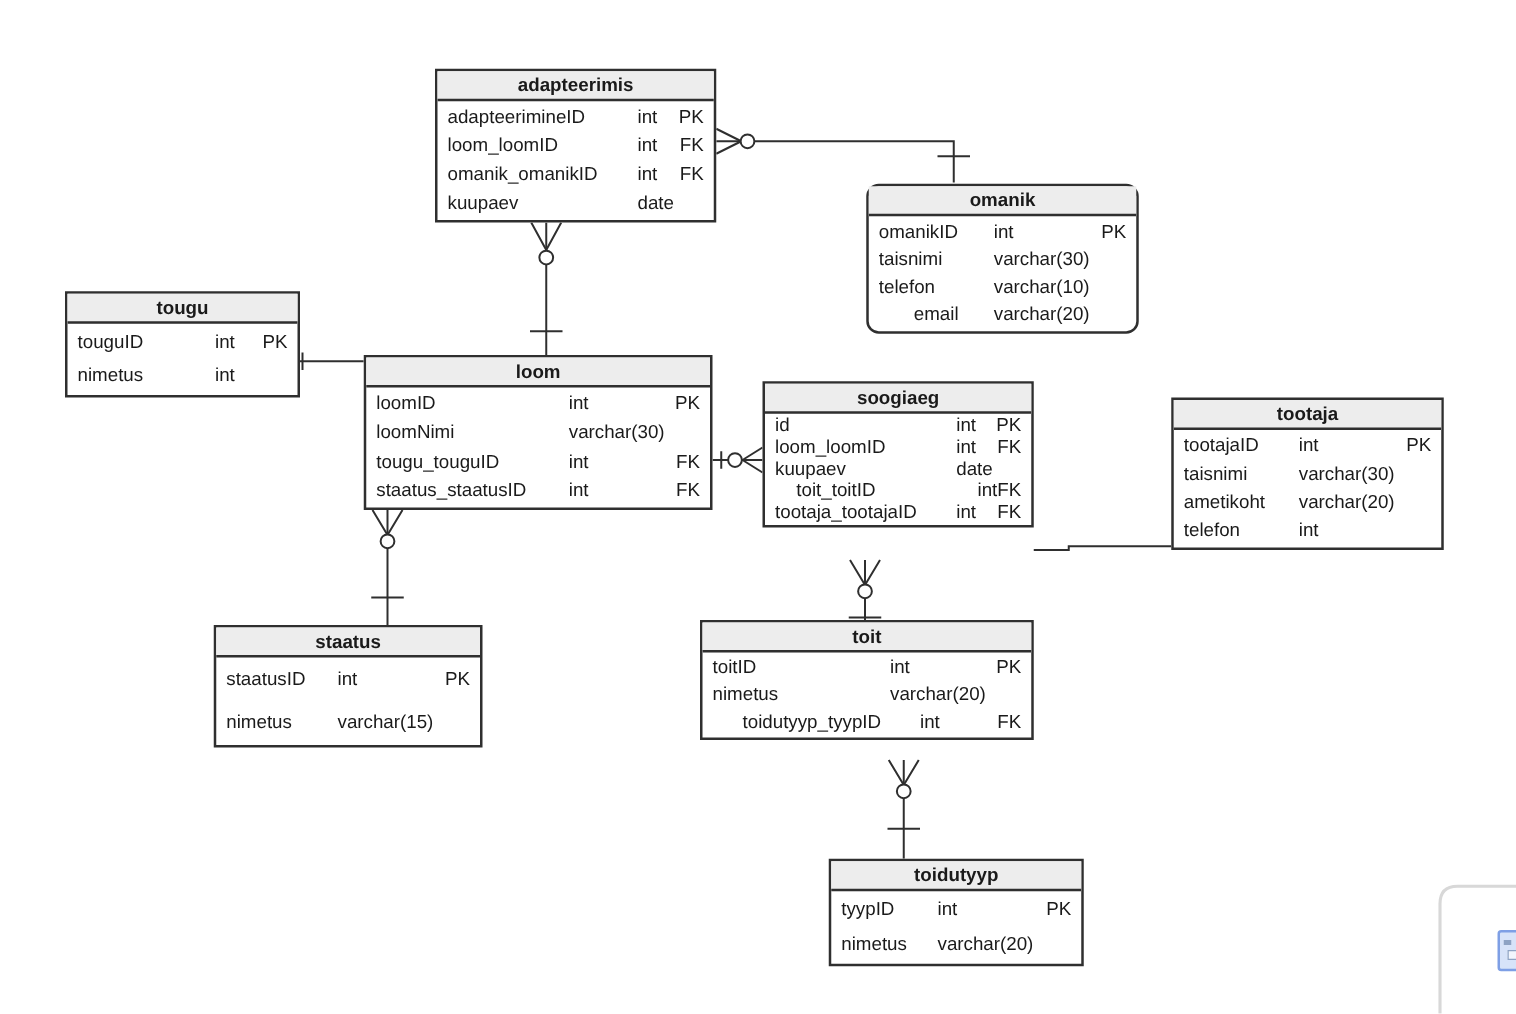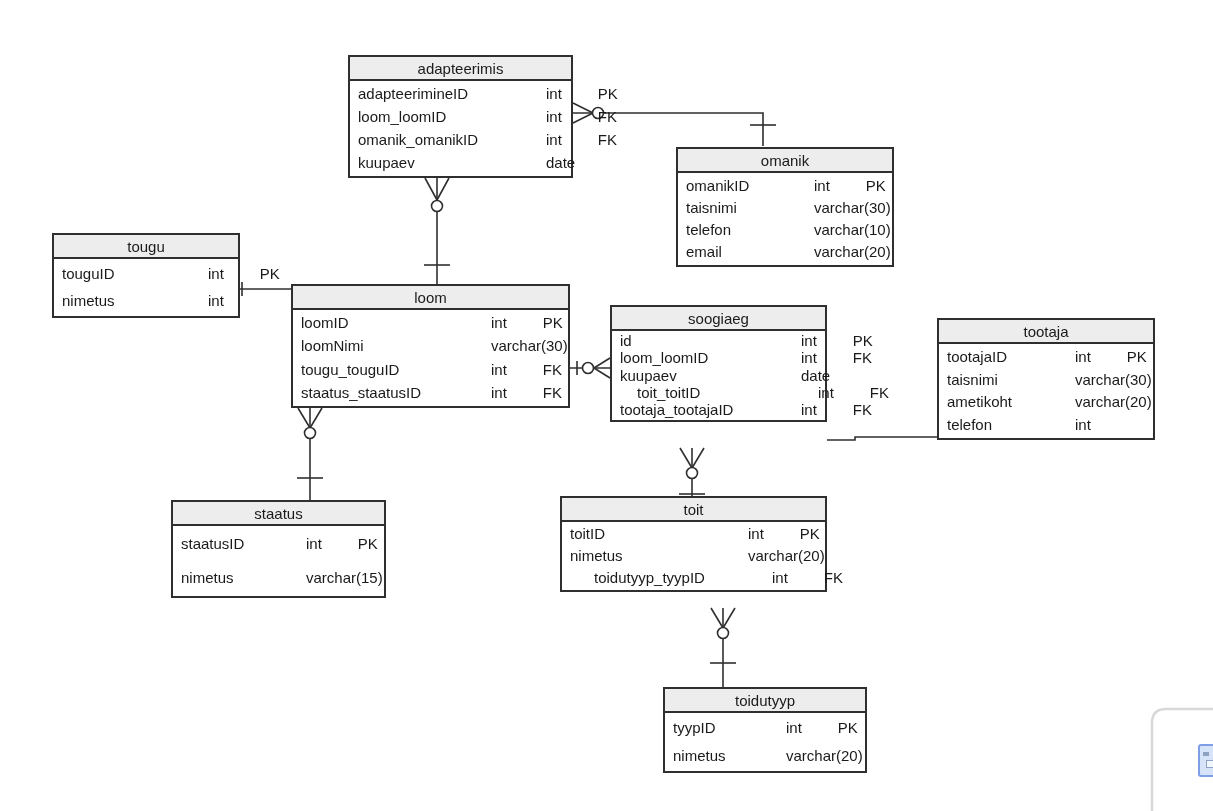--- a/index.html
+++ b/index.html
@@ -22,24 +22,24 @@
   .rel-circle{stroke:var(--connector);stroke-width:1.6;fill:#fff;}
   .corner-line{stroke:var(--page-corner);stroke-width:2.5;fill:none;}
   .table{
     position:absolute;box-sizing:border-box;
     background:var(--table-fill);border:2px solid var(--table-border);
     display:flex;flex-direction:column;font-size:15px;line-height:1;
   }
   .table-header{
     height:22px;flex:0 0 22px;display:flex;align-items:center;justify-content:center;
     background:var(--header-fill);border-bottom:2px solid var(--table-border);
-    font-weight:normal;font-size:15px;
+    font-weight:bold;font-size:15px;
   }
   .table-body{flex:1;display:flex;flex-direction:column;padding:1px 0 2px;}
-  .row{flex:1;display:flex;align-items:center;padding:0 8px;white-space:nowrap;gap:36px;}
+  .row{flex:1;display:flex;align-items:center;padding:0 8px;white-space:nowrap;}
   .col-name{flex:0 0 auto;}
   .col-type{flex:1 1 auto;text-align:left;}
   .col-key{flex:0 0 auto;text-align:right;min-width:18px;}
   #mini-icon{
     position:absolute;left:1198px;top:744px;width:22px;height:33px;box-sizing:border-box;
     background:var(--thumbnail-fill);border:2px solid var(--thumbnail-border);border-radius:3px;
   }
   #mini-icon .glyph-a{position:absolute;left:3px;top:6px;width:6px;height:4px;background:#8ea3c4;}
   #mini-icon .glyph-b{position:absolute;left:6px;top:14px;width:9px;height:6px;background:#f2f6fd;border:1px solid #8ea3c4;}
 </style>
@@ -126,40 +126,40 @@
           <span class="col-type">int</span>
           <span class="col-key">FK</span>
         </div>
         <div class="row">
           <span class="col-name" style="width: 152px;">kuupaev</span>
           <span class="col-type">date</span>
           <span class="col-key"></span>
         </div>
       </div>
     </div>
-    <div class="table" style="left: 676px; top: 147px; width: 218px; height: 120px;">
+    <div class="table" style="left: 693px; top: 147px; width: 218px; height: 120px; border-radius: 10px;">
       <div class="table-header">omanik</div>
       <div class="table-body">
         <div class="row">
           <span class="col-name" style="width: 92px;">omanikID</span>
           <span class="col-type">int</span>
           <span class="col-key">PK</span>
         </div>
         <div class="row">
           <span class="col-name" style="width: 92px;">taisnimi</span>
           <span class="col-type">varchar(30)</span>
           <span class="col-key"></span>
         </div>
         <div class="row">
           <span class="col-name" style="width: 92px;">telefon</span>
           <span class="col-type">varchar(10)</span>
           <span class="col-key"></span>
         </div>
         <div class="row">
-          <span class="col-name" style="width: 92px;">email</span>
+          <span class="col-name" style="width: 92px; text-align: center;">email</span>
           <span class="col-type">varchar(20)</span>
           <span class="col-key"></span>
         </div>
       </div>
     </div>
     <div class="table" style="left: 52px; top: 233px; width: 188px; height: 85px;">
       <div class="table-header">tougu</div>
       <div class="table-body">
         <div class="row">
           <span class="col-name" style="width: 110px;">touguID</span>

